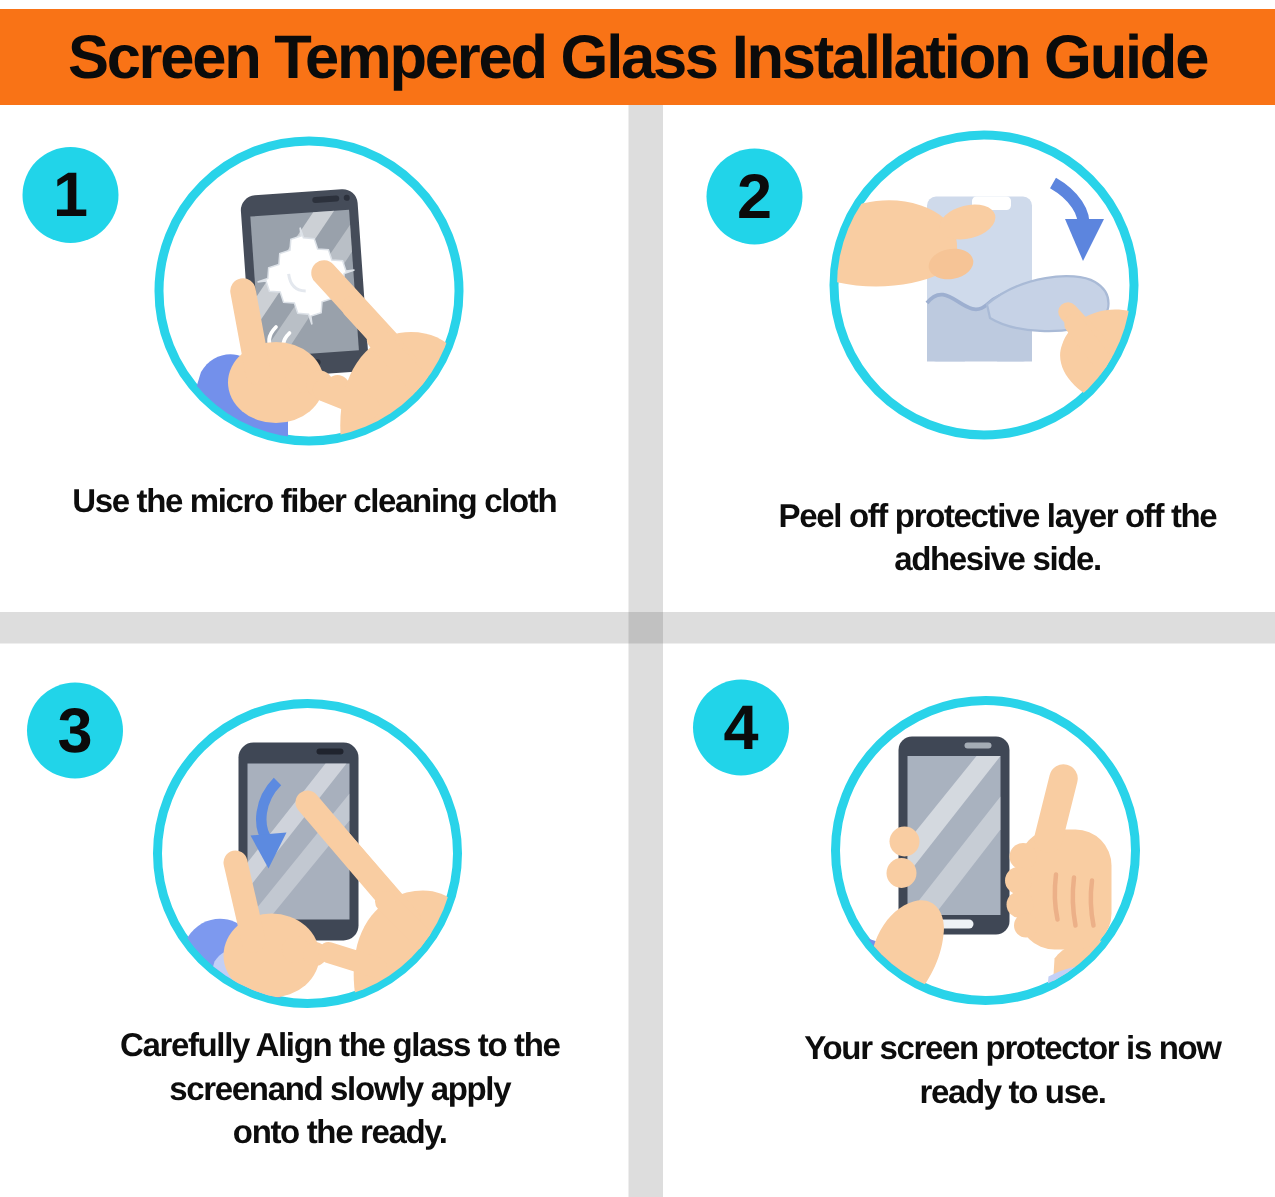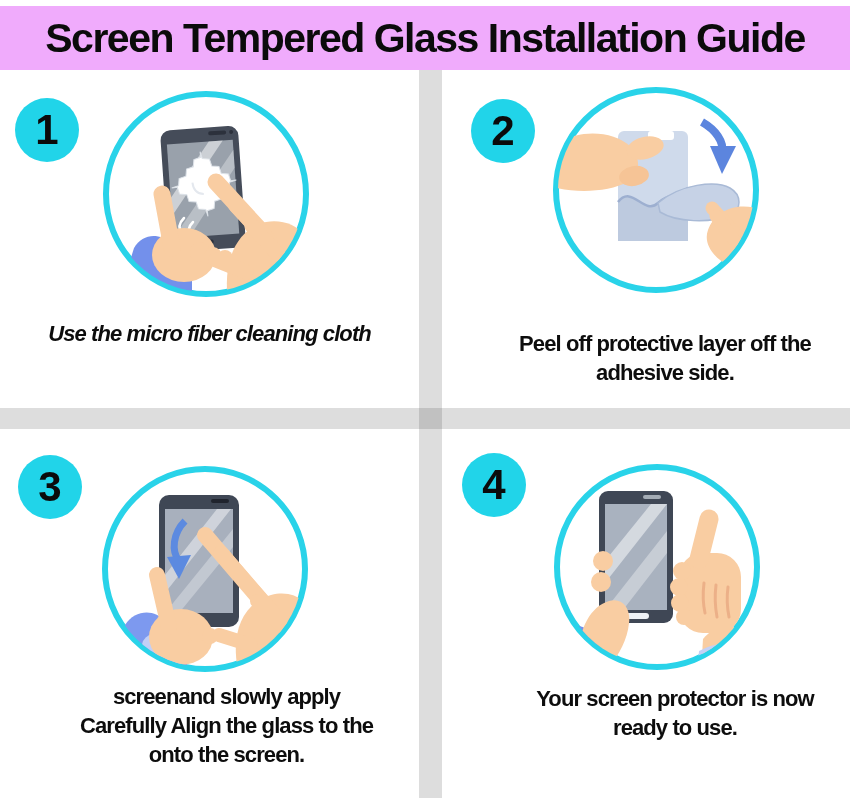--- a/index.html
+++ b/index.html
@@ -1,21 +1,21 @@
 <!DOCTYPE html>
 <html><head>
 <meta charset="utf-8">
 <style>
   html,body{margin:0;padding:0;background:#ffffff;}
   .page{
     position:relative;width:850px;height:798px;background:#ffffff;overflow:hidden;
     font-family:"Liberation Sans", sans-serif;color:#101010;
   }
   .header{
-    position:absolute;left:0;top:6px;width:850px;height:64px;background:#f0abfc;
+    position:absolute;left:0;top:6px;width:850px;height:64px;background:#f97316;
     display:flex;align-items:center;justify-content:center;
   }
   .header .title{
     font-size:41px;font-weight:700;letter-spacing:-1.5px;color:#0b0b0b;white-space:nowrap;
   }
   .divider{position:absolute;background:rgba(70,70,70,0.185);}
   .divider-h{left:0;top:408px;width:850px;height:21px;}
   .divider-v{left:419px;top:70px;width:23px;height:728px;}
   .quad{position:absolute;}
   .q-tl{left:0;top:70px;width:419px;height:338px;}
@@ -33,21 +33,21 @@
   .q-br .badge{left:20px;top:23px;}
   .illo{position:absolute;width:212px;height:212px;}
   .q-tl .illo{left:100px;top:18px;}
   .q-tr .illo{left:108px;top:14px;}
   .q-bl .illo{left:99px;top:33px;}
   .q-br .illo{left:109px;top:31px;}
   .caption{
     position:absolute;width:100%;text-align:center;
     font-size:22px;font-weight:700;line-height:29px;letter-spacing:-0.9px;color:#0d0d0d;
   }
-  .q-tl .caption{left:0;top:249px;font-style:italic;}
+  .q-tl .caption{left:0;top:249px;}
   .q-tr .caption{left:19px;top:259px;}
   .q-bl .caption{left:17px;top:252px;}
   .q-br .caption{left:29px;top:254px;}
   .cap-line{display:block;}
 </style>
 </head>
 <body>
 
 <div class="page">
 
@@ -173,23 +173,23 @@
         <g>
           <path d="M 140 212 C 130 170 144 140 172 132 C 196 126 212 140 212 158 L 212 212 Z" fill="#f9cda2"></path>
           <path d="M 164 140 L 106 72" stroke="#f9cda2" stroke-width="16" stroke-linecap="round"></path>
           <path d="M 174 150 L 122 90" stroke="#f9cda2" stroke-width="15" stroke-linecap="round"></path>
           <path d="M 184 164 L 158 138" stroke="#f9cda2" stroke-width="14" stroke-linecap="round"></path>
           <path d="M 152 182 L 120 172" stroke="#f9cda2" stroke-width="14" stroke-linecap="round"></path>
         </g>
       </g>
     </svg>
     <div class="caption">
+      <span class="cap-line">Carefully Align the glass to the</span>
       <span class="cap-line">screenand slowly apply</span>
-      <span class="cap-line">Carefully Align the glass to the</span>
-      <span class="cap-line">onto the screen.</span>
+      <span class="cap-line">onto the ready.</span>
     </div>
   </div>
 
   <div class="quad q-br">
     <div class="badge">4</div>
     <svg class="illo" viewBox="0 0 212 212">
       <defs>
           <clipPath id="clip4">
             <circle cx="106" cy="106" r="98"></circle>
           </clipPath>

